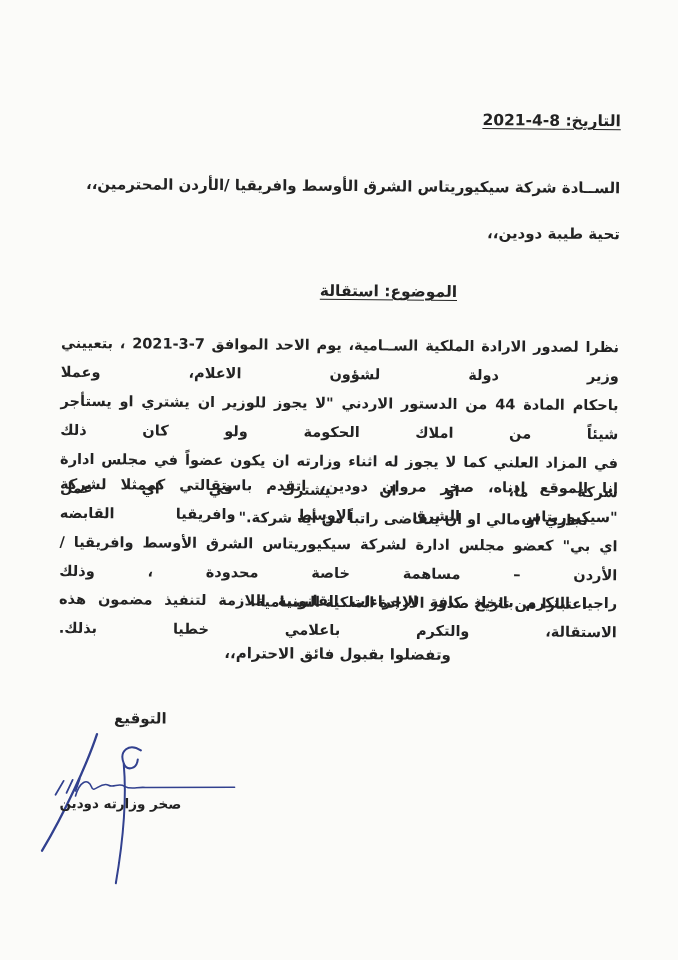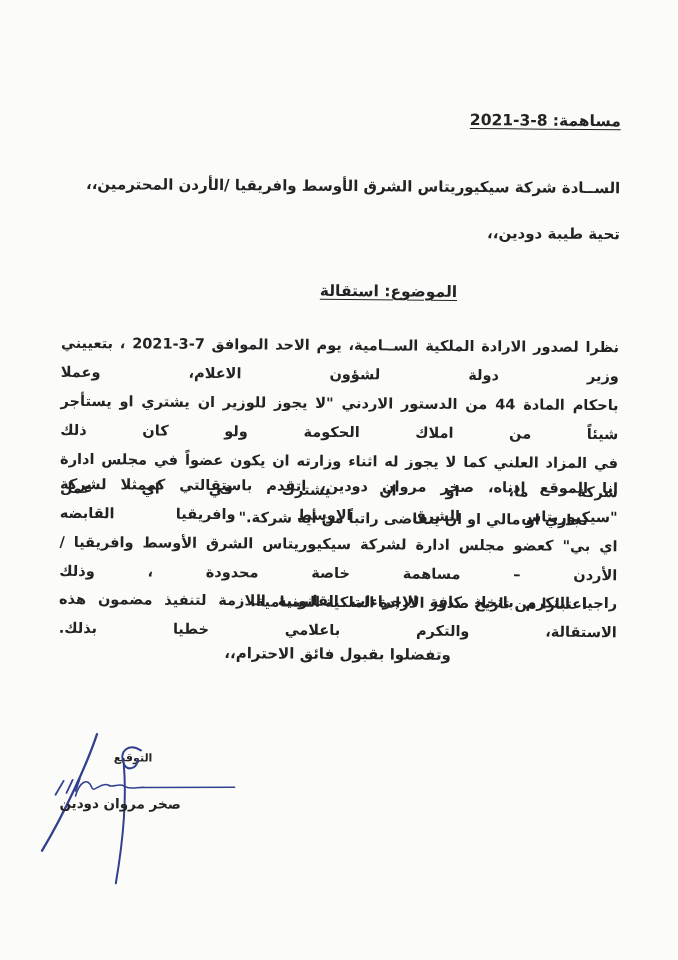--- a/index.html
+++ b/index.html
@@ -33,33 +33,33 @@
     transform:translateX(48px);
     text-decoration:underline;text-underline-offset:3px;
   }
   .para{right:60px;left:60px;font-size:14.5px;line-height:28.9px;}
   .p1{top:331px;}
   .p2{top:472px;}
   .p3{top:587px;}
   .jline{text-align:justify;text-align-last:justify;}
   .endline{text-align:justify;text-align-last:right;padding-left:0;padding-right:30px;}
   .closing{top:645px;left:0;right:0;text-align:center;font-size:15px;}
-  .sig-label{left:116px;top:753px;font-size:11px;}
+  .sig-label{left:116px;top:711px;font-size:15px;}
   .sig-name{left:62px;top:797px;font-size:13.5px;white-space:nowrap;}
   .sig-ink{position:absolute;left:28px;top:722px;width:220px;height:185px;}
   .sig-ink path{fill:none;stroke:var(--signature,#32418f);stroke-linecap:round;stroke-linejoin:round;}
 </style>
 </head>
 <body>
 
 <div class="page">
   <div class="content">
 
-    <div class="date"><span>مساهمة:</span>
-      <span class="num" dir="ltr">2021-3-8</span>
+    <div class="date"><span>التاريخ:</span>
+      <span class="num" dir="ltr">2021-4-8</span>
     </div>
 
     <div class="recipient">الســادة شركة سيكيوريتاس الشرق الأوسط وافريقيا /الأردن المحترمين،،</div>
 
     <div class="greeting">تحية طيبة دودين،،</div>
 
     <div class="subject">الموضوع: استقالة</div>
 
     <div class="para p1">
       <div class="jline">نظرا لصدور الارادة الملكية الســامية، يوم الاحد الموافق ⁦2021-3-7⁩ ، بتعييني وزير دولة لشؤون الاعلام، وعملا</div>
@@ -90,16 +90,16 @@
 
       <path d="M98,44 C101,75 98,120 91,163" stroke-width="2"></path>
 
       <path d="M50,76 C54,62 62,57 66,67 C68,74 75,61 83,65 C88,68 93,62 99,66 C106,70 112,66 120,67 L209,66" stroke-width="1.6"></path>
 
       <path d="M30,75 L38,61" stroke-width="1.8"></path>
       <path d="M41,73 L47,60" stroke-width="1.8"></path>
       <path d="M50,71 L54,59" stroke-width="1.8"></path>
     </svg>
 
-    <div class="sig-name">صخر مروان دودين</div>
+    <div class="sig-name">صخر وزارته دودين</div>
 
   </div>
 </div>
 
 </body></html>

